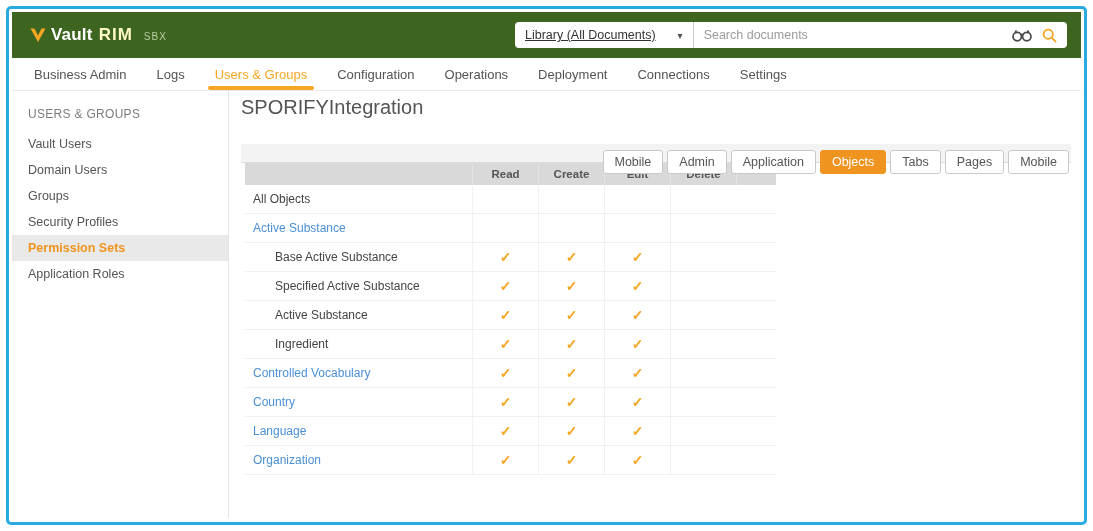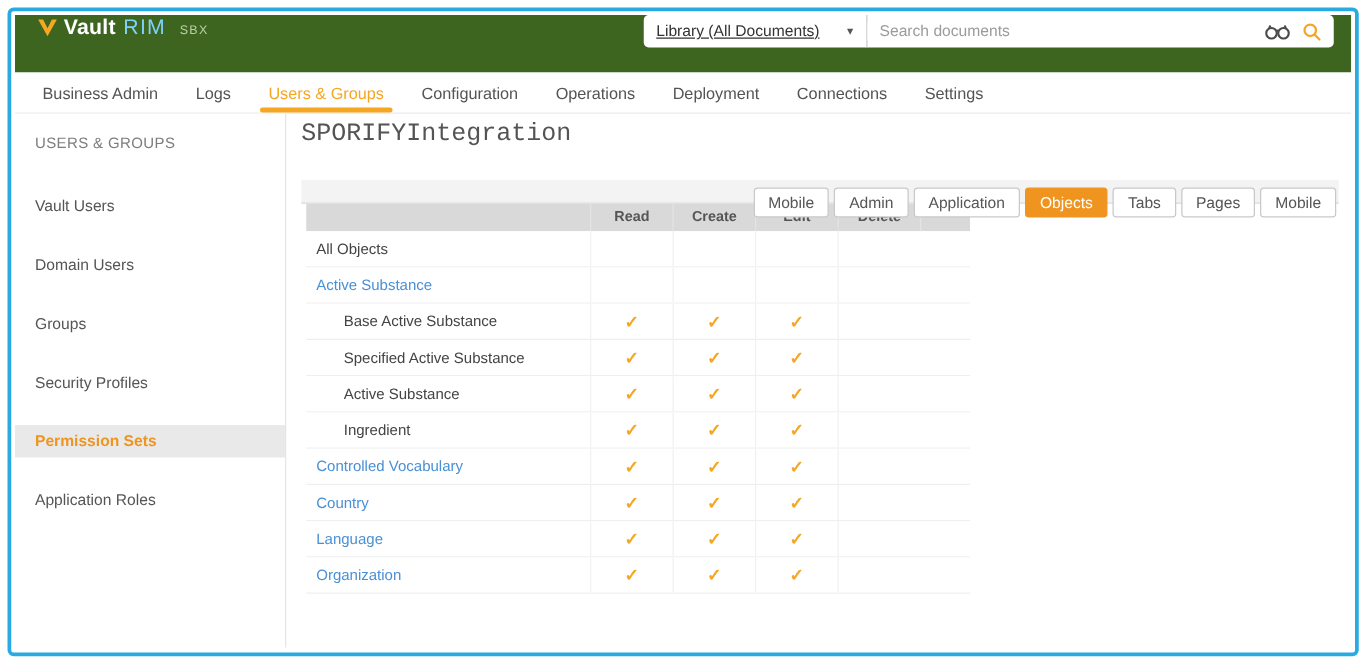--- a/index.html
+++ b/index.html
@@ -13,26 +13,26 @@
     position: absolute; left: 6px; top: 6px;
     width: 1081px; height: 519px;
     border: 3px solid #29abe2; border-radius: 5px;
     background: #fff; overflow: hidden;
   }
   .app { position: absolute; left: 3px; top: 3px; width: 1069px; height: 507px; background:#fff; overflow:hidden; }
 
   
   header.topbar {
     height: 46px; background: #3d651f;
-    display: flex; padding: 0 14px 0 18px;
+    display: flex; align-items: center; padding: 0 14px 0 18px;
   }
   .logo { display:flex; align-items:baseline; gap:5px; cursor:pointer; }
   .logo svg { position: relative; top: 3px; }
   .logo .w-vault { color:#fff; font-weight:700; font-size:17px; letter-spacing:.2px; }
-  .logo .w-prod  { color:#7dd3fc; font-weight:400; font-size:17px; letter-spacing:1px; margin-left:1px; }
+  .logo .w-prod  { color:#fef9c3; font-weight:700; font-size:17px; letter-spacing:1px; margin-left:1px; }
   .logo .w-env   { color:#b9cfa5; font-weight:400; font-size:10px; letter-spacing:1px; margin-left:6px; }
   .searchwrap {
     margin-left:auto; width:552px; height:26px; background:#fff;
     border-radius:4px; display:flex; align-items:center; overflow:hidden;
   }
   .scope {
     display:flex; align-items:center; gap:22px; padding:0 10px;
     height:100%; border-right:1px solid #ccc; cursor:pointer; white-space:nowrap;
   }
   .scope .scope-label { font-size:12.5px; color:#333;text-decoration:underline; }
@@ -60,28 +60,28 @@
     background:#f5a623; border-radius:2px;
   }
 
   
   .bodywrap { display:flex; height: 427px; }
   aside.sidebar {
     width: 217px; background:#fff; border-right:1px solid #e5e5e5;
     padding-top: 8px; flex-shrink:0;
   }
   .side-title { font-size:12px; color:#7d7d7d; padding:8px 16px 10px; letter-spacing:.3px; }
-  .side-item { font-size:12.5px; color:#555; padding:6px 16px; cursor:pointer; white-space:nowrap;margin-top:21px; }
+  .side-item { font-size:12.5px; color:#555; padding:6px 16px; cursor:pointer; white-space:nowrap; }
   .side-item.active { background:#e9e9e9; color:#ef941f; font-weight:700; }
 
   main.content { flex:1; padding: 4px 10px 0 12px; overflow:hidden; }
   .crumb { font-size:11.5px; }
   .crumb a { color:#4a90d6; text-decoration:none; cursor:pointer; }
   .crumb .sep { color:#999; margin-left:3px; }
-  h1.page-title { font-size:20px; font-weight:400; color:#545454; margin-top:1px;font-family:Liberation Mono, monospace; }
+  h1.page-title { font-size:20px; font-weight:400; color:#545454; margin-top:1px; }
 
   .tabstrip {
     margin-top: 25px; height:19px; background:#f3f3f3;
     border-bottom:1px solid #dcdcdc; position:relative;
   }
   .tabs { position:absolute; right:2px; top:6px; display:flex; gap:4px; }
   .tab {
     background:#fff; border:1px solid #c9c9c9; border-radius:3px;
     font-size:12.5px; color:#555; padding:4px 11px; cursor:pointer; white-space:nowrap;
   }

